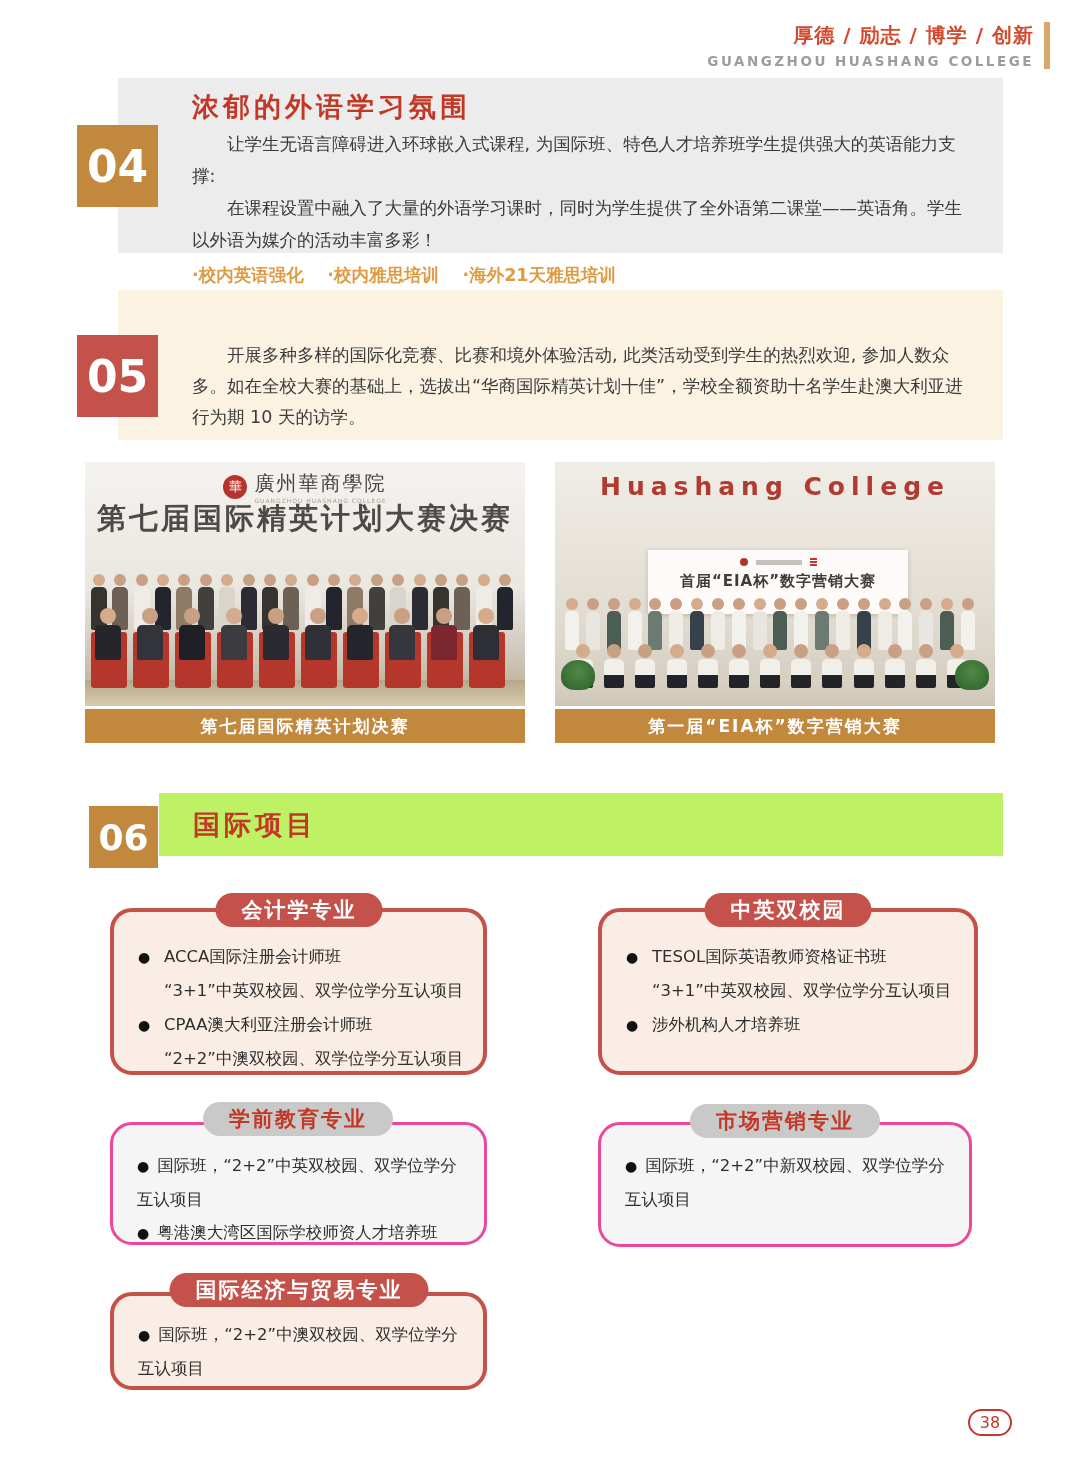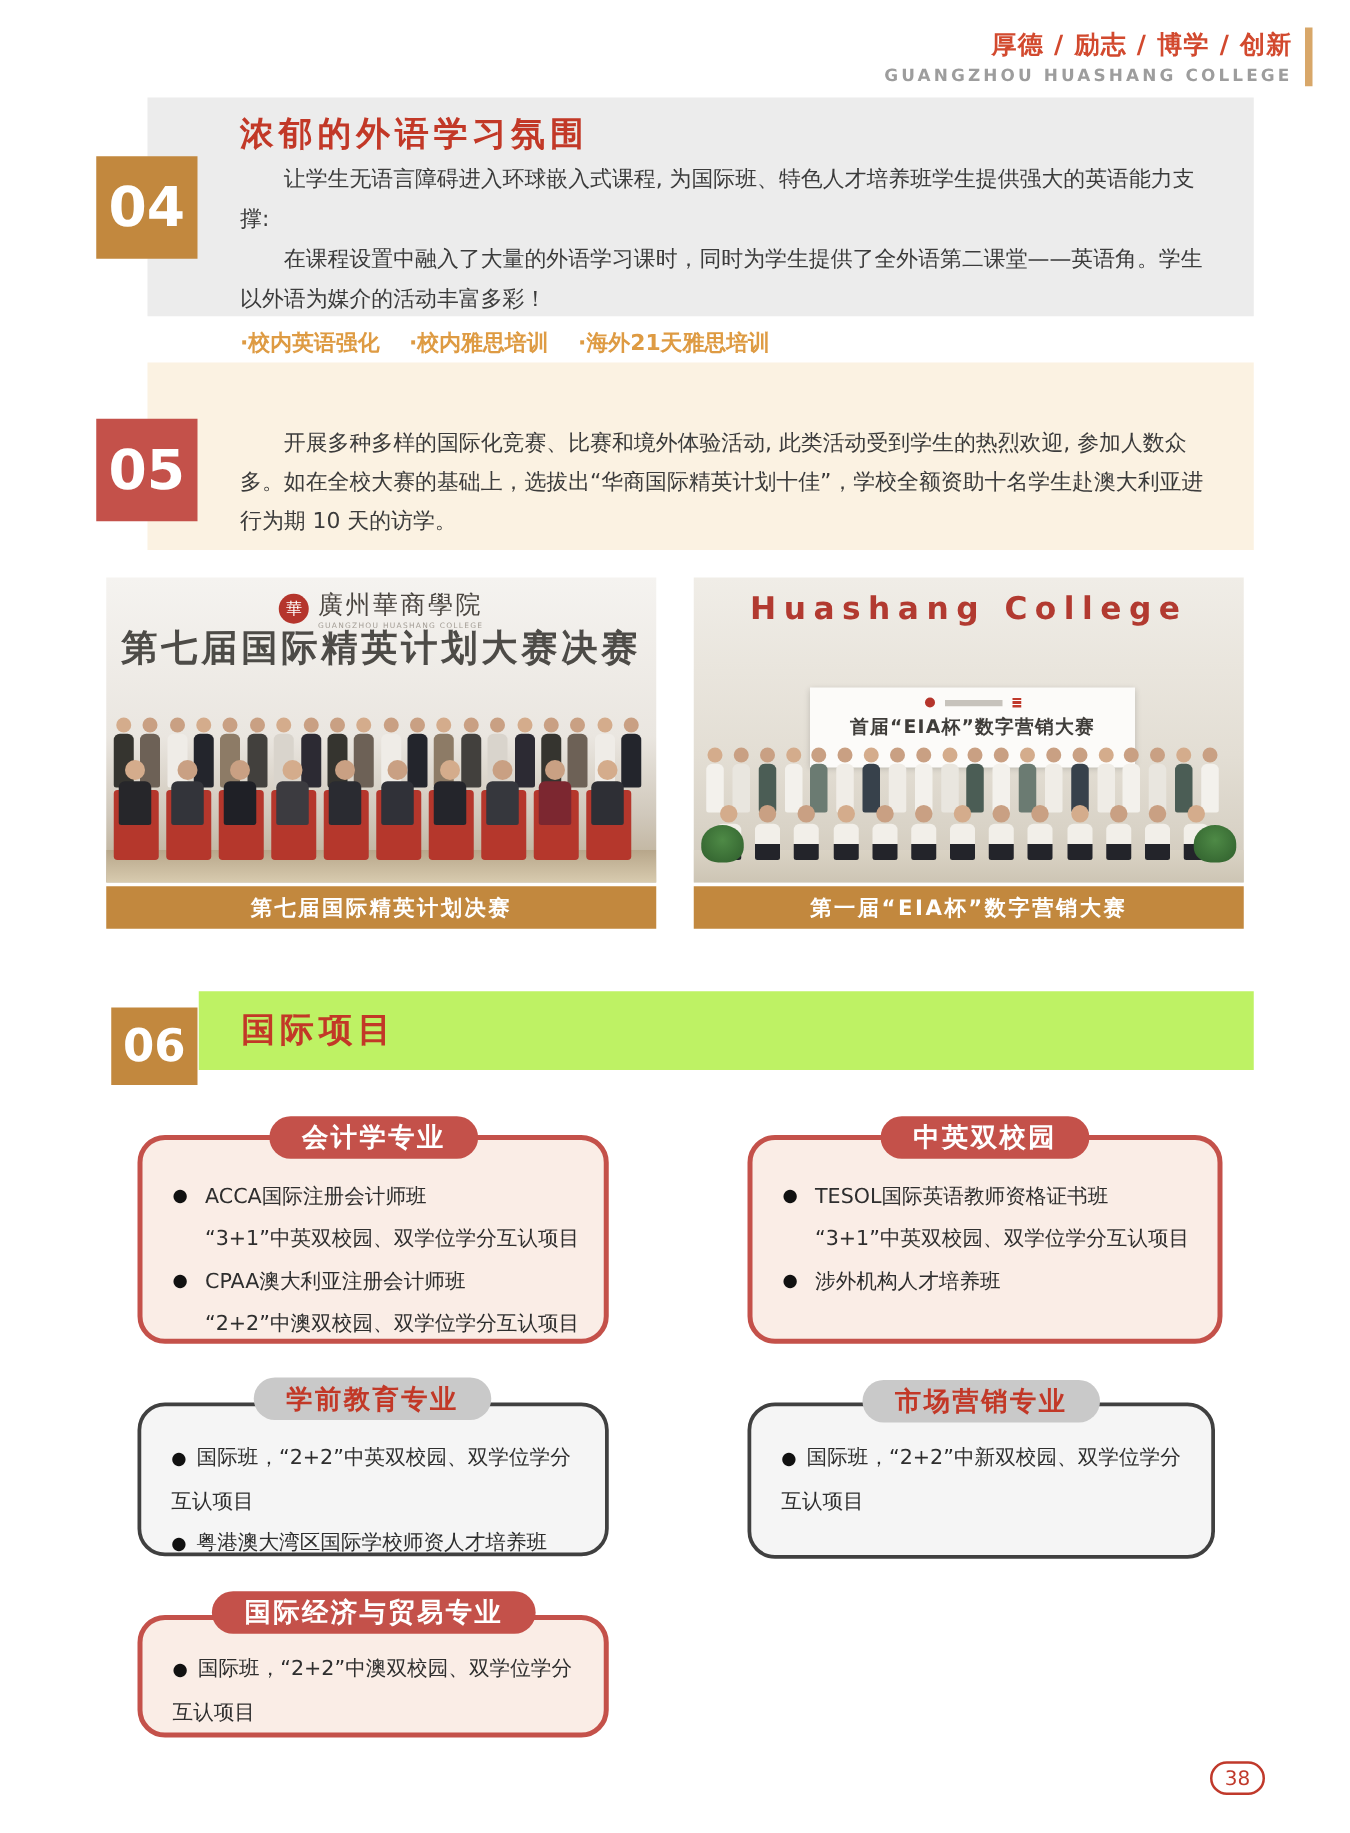--- a/index.html
+++ b/index.html
@@ -79,21 +79,21 @@
 
   
   .caption { position:absolute; top:709px; width:440px; height:34px; background:#C2883E;
              color:#fff; font-weight:bold; font-size:17px; letter-spacing:2px;
              display:flex; align-items:center; justify-content:center; }
   #capL { left:85px; } #capR { left:555px; }
 
   
   .card { position:absolute; border-radius:22px; box-sizing:border-box; }
   .card--red  { border:4px solid #C4514A; background:#FAEDE6; }
-  .card--gray { border:3px solid #404040; background:#F5F5F5;text-decoration:underline; }
+  .card--gray { border:3px solid #ec4899; background:#F5F5F5;text-decoration:underline; }
   .pill { position:absolute; transform:translateX(-50%); border-radius:18px; padding:3px 26px;
           font-size:21px; font-weight:bold; letter-spacing:2px; white-space:nowrap; z-index:2; }
   .pill--red  { background:#C4514A; color:#ffffff; }
   .pill--gray { background:#C9C9C9; color:#C23827; }
   .card-body { position:absolute; left:24px; right:12px; top:28px; font-size:16.5px;
                line-height:34px; color:#2e2e2e; }
   .card-item { position:relative; padding-left:26px; }
   .card-item::before { content:"●"; position:absolute; left:0; top:0; font-size:14px; color:#111; }
   .card-item.sub { padding-left:26px; }
   .card-item.sub::before { content:""; }

